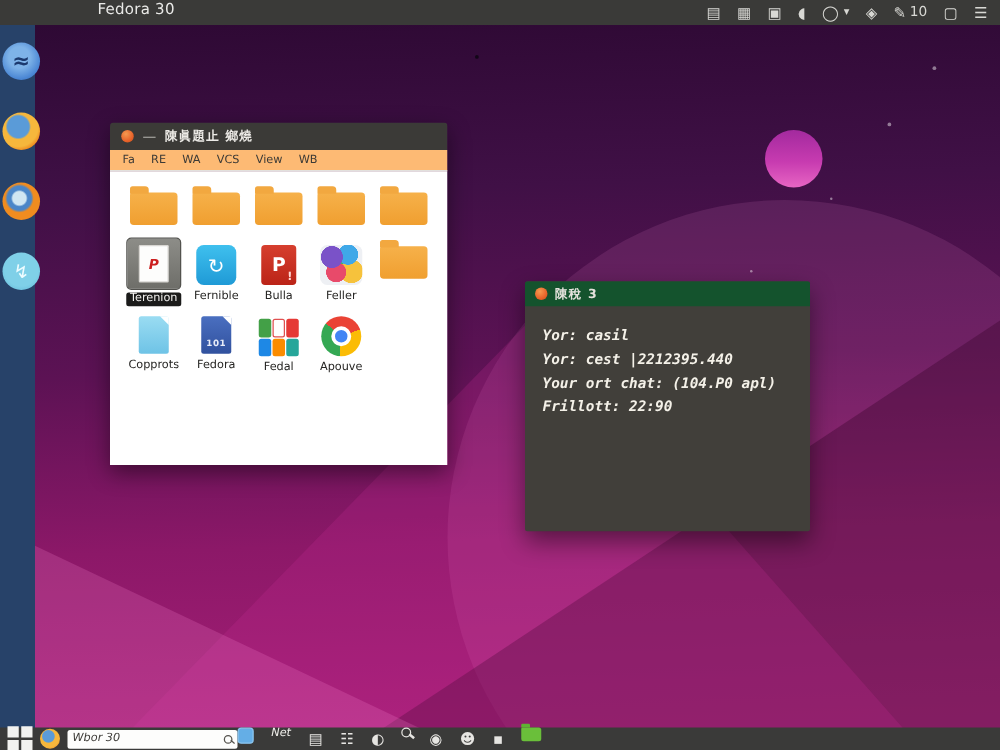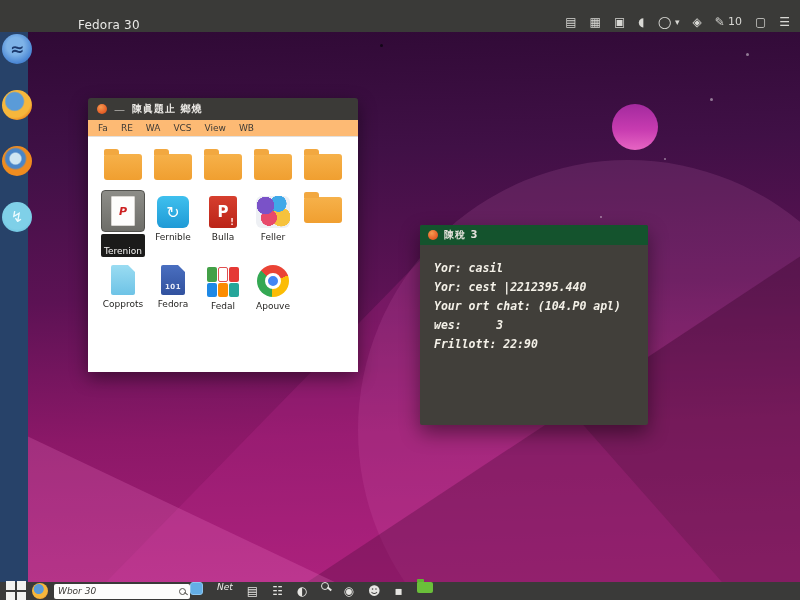--- a/index.html
+++ b/index.html
@@ -1,22 +1,22 @@
 <!DOCTYPE html>
 <html><head>
 <meta charset="utf-8">
 <style>
   * { margin:0; padding:0; box-sizing:border-box; }
   html,body { width:800px; height:600px; overflow:hidden; }
   body { font-family:"DejaVu Sans", sans-serif; position:relative; background:#000; }
   .screen { position:absolute; inset:0; width:800px; height:600px; overflow:hidden; }
 
   
-  .topbar { position:absolute; left:0; top:0; width:800px; height:32px; background:#3a3a38;
-            display:flex; align-items:flex-end; z-index:50; }
+  .topbar { position:absolute; left:0; top:0; width:800px; height:20px; background:#3a3a38;
+            display:flex; align-items:flex-start; z-index:50; }
   .topbar-title { color:#e9e9e7; font-size:12px; padding-left:78px; letter-spacing:.2px; }
   .tray { margin-left:auto; display:flex; align-items:center; gap:13px; padding-right:10px;
           color:#d8d8d4; font-size:12px; line-height:20px; }
   .tray span { display:inline-block; }
   .tray .caret { font-size:9px; margin-left:-9px; }
   .tray .count { font-size:11px; margin-left:-10px; }
 
   
   .desktop { position:absolute; left:28px; top:20px; width:772px; height:563px;
              background:linear-gradient(178deg,#2e0934 0%,#401046 24%,#5c1254 48%,#8c1868 72%,#a81f78 100%);
@@ -63,21 +63,21 @@
   .fm-row { display:flex; }
   .fm-cell { width:50px; display:flex; flex-direction:column; align-items:center; }
   .folder { width:38px; height:26px; border-radius:2px 3px 3px 3px; margin-top:7px;
             background:linear-gradient(180deg,#f6b14a 0%,#f09f30 100%); position:relative; }
   .folder::before { content:""; position:absolute; top:-5px; left:0; width:15px; height:6px;
                     border-radius:2px 3px 0 0; background:#f2a840; }
   .row2 { margin-top:10px; } .row3 { margin-top:8px; }
   .icon-label { font-size:9px; color:#262523; margin-top:4px; white-space:nowrap; }
   .sel-tile { width:44px; height:42px; border-radius:4px; background:linear-gradient(180deg,#8d8d88,#6e6e69);
               border:1px solid #52524e; display:flex; align-items:center; justify-content:center; }
-  .sel-label { background:#1b1b1a; color:#f4f3f1; font-size:9px; padding:12px 3px 1px; border-radius:2px; margin-top:2px;text-align:right; }
+  .sel-label { background:#1b1b1a; color:#f4f3f1; font-size:9px; padding:0 3px 1px; border-radius:2px; margin-top:2px;text-align:right; }
   .paper { width:24px; height:30px; background:#fdfdfc; border:1px solid #d8d6d2; border-radius:1px;
            position:relative; display:flex; align-items:center; justify-content:center; }
   .paper .pmark { color:#cc2020; font-size:11px; font-weight:bold; font-style:italic; }
   .sync { width:32px; height:32px; margin-top:6px; border-radius:6px; background:linear-gradient(180deg,#3fc0ee,#1f9ad6);
           display:flex; align-items:center; justify-content:center; color:#fff; font-size:16px; }
   .ppt { width:28px; height:32px; margin-top:6px; border-radius:3px; background:linear-gradient(180deg,#d63f2e,#bb2418);
          display:flex; align-items:center; justify-content:center; color:#fff; font-size:15px; font-weight:bold; position:relative; }
   .ppt::after { content:"!"; position:absolute; right:3px; bottom:1px; color:#ffd9d4; font-size:9px; font-weight:bold; }
   .blob { width:34px; height:32px; margin-top:6px; border-radius:6px;
           background:
@@ -270,21 +270,20 @@
 
   <div class="info">
     <div class="info-titlebar">
       <span class="wbtn"></span>
       <span class="info-title">陳稅 3</span>
     </div>
     <div class="info-body">
       <div class="info-line">Yor: casil</div>
       <div class="info-line">Yor: cest |2212395.440</div>
       <div class="info-line">Your ort chat: (104.P0 apl)</div>
-      <div class="info-line">wes:     3</div>
       <div class="info-line">Frillott: 22:90</div>
     </div>
   </div>
 
   <div class="taskbar">
     <div class="start">
         <i></i>
         <i></i>
         <i></i>
         <i></i>

